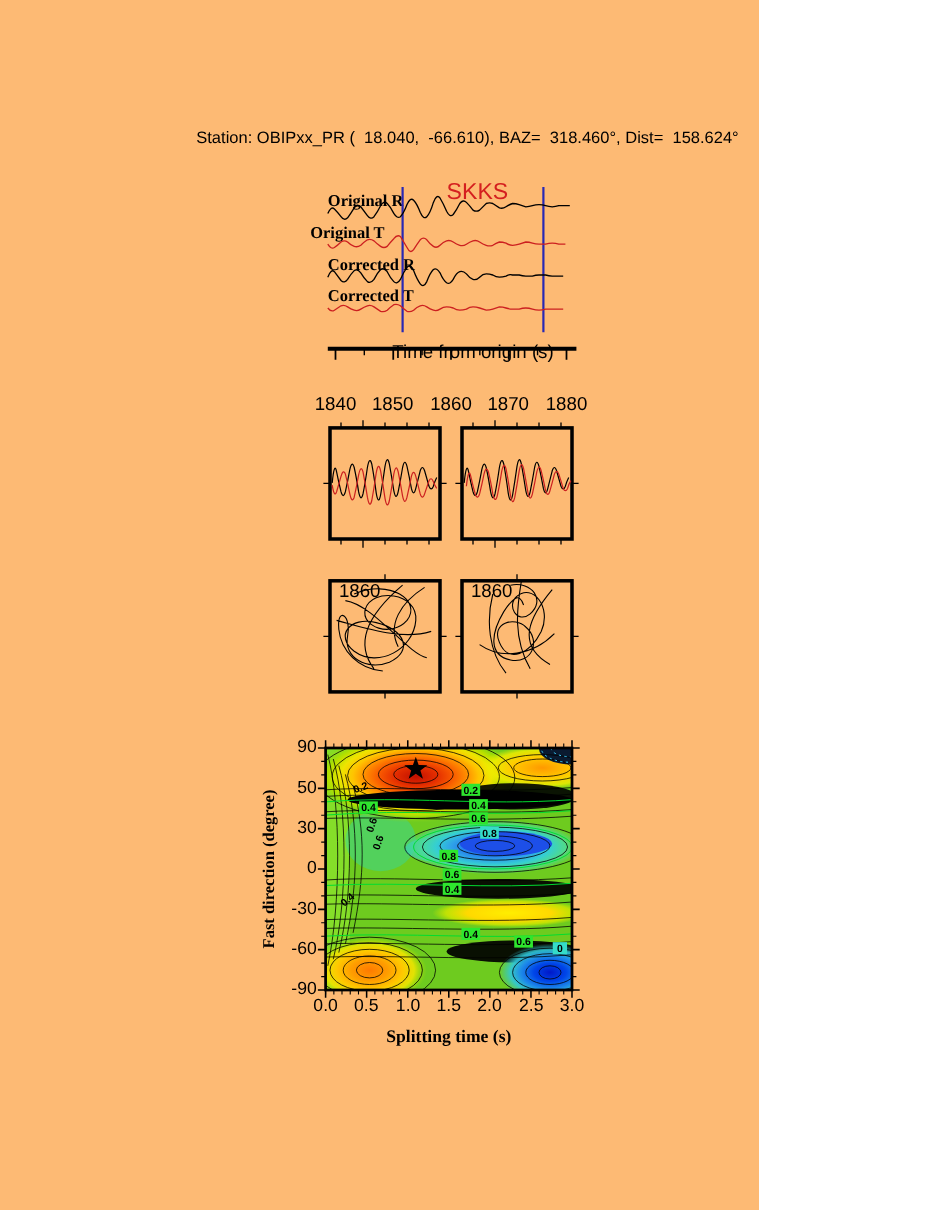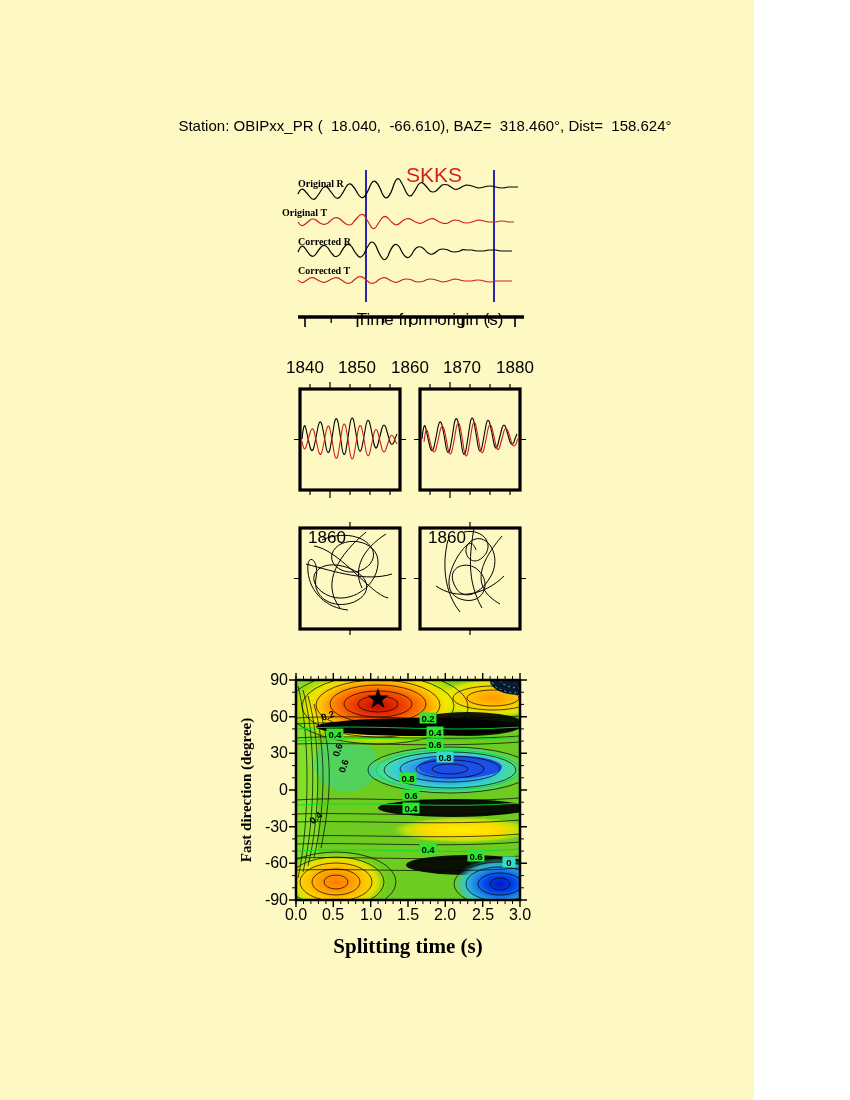--- a/index.html
+++ b/index.html
@@ -1,29 +1,29 @@
 <!DOCTYPE html>
 <html><head>
 <meta charset="utf-8">
 <style>
   html,body{margin:0;padding:0;background:#ffffff;}
-  .page{position:relative;width:754px;height:1100px;background:#fef9c3;overflow:hidden;
+  .page{position:relative;width:690px;height:1100px;background:#fdba74;overflow:hidden;
         font-family:"Liberation Sans",sans-serif;color:#000;}
   .abs{position:absolute;}
   .ctr{text-align:center;}
   .pre{white-space:pre;}
   .hdr{font-size:15px;line-height:20px;}
   .tick{font-size:17px;line-height:20px;margin-top:28px;}
   .ctick{font-size:16px;line-height:18px;}
   .serifb{font-family:"Liberation Serif",serif;font-weight:bold;}
-  .tracelab{font-size:10px;line-height:17px;}
+  .tracelab{font-size:15px;line-height:17px;}
   .phase{font-size:21px;color:#d41f1f;}
   .axislab{font-size:17px;margin-top:14px;}
   .cnt-title{font-size:16px;}
-  .splitlab{font-size:21px;}
+  .splitlab{font-size:16px;}
   .footer{font-size:16px;}
   .ylab{transform:translate(-50%,-50%) rotate(-90deg);white-space:nowrap;font-size:15px;}
   .rightal{text-align:right;}
   svg{display:block;}
 </style>
 </head>
 <body>
 
 <div class="page">
 
@@ -87,21 +87,21 @@
   <svg class="abs" style="left:412px;top:520px;" width="116" height="120" viewBox="0 0 116 120">
     <path stroke="#000" stroke-width="1.2" d="M58,8V2 M58,109V115 M8,58.5H2 M108,58.5H114"></path>
     <rect x="8" y="8" width="100" height="101" fill="none" stroke="#000" stroke-width="3.2"></rect>
     <path fill="none" stroke="#000" stroke-width="1" d="M52,12 C72,8 84,26 70,38 C58,48 48,30 58,22 C72,10 90,32 80,54 C70,74 50,84 42,64 C34,46 56,40 66,50 C80,62 72,84 52,80 C32,76 34,56 46,36 C54,24 60,18 64,30 M24,66 C44,80 72,76 92,56 M62,8 C58,32 54,60 70,88 M36,20 C30,44 32,72 48,92 M90,16 C70,40 56,66 88,84"></path>
   </svg>
 
 
   <div class="abs serifb ylab" style="left:246px;top:790px;">Fast direction (degree)</div>
 
   <div class="abs ctick rightal" style="left:240px;top:671px;width:48px;">90</div>
-  <div class="abs ctick rightal" style="left:240px;top:708px;width:48px;">60</div>
+  <div class="abs ctick rightal" style="left:240px;top:708px;width:48px;">50</div>
   <div class="abs ctick rightal" style="left:240px;top:744px;width:48px;">30</div>
   <div class="abs ctick rightal" style="left:240px;top:781px;width:48px;">0</div>
   <div class="abs ctick rightal" style="left:240px;top:818px;width:48px;">-30</div>
   <div class="abs ctick rightal" style="left:240px;top:854px;width:48px;">-60</div>
   <div class="abs ctick rightal" style="left:240px;top:891px;width:48px;">-90</div>
 
   <svg class="abs" style="left:288px;top:672px;" width="244" height="238" viewBox="0 0 244 238">
     <defs>
       <clipPath id="cclip">
           <rect x="8" y="8" width="224" height="220"></rect>

